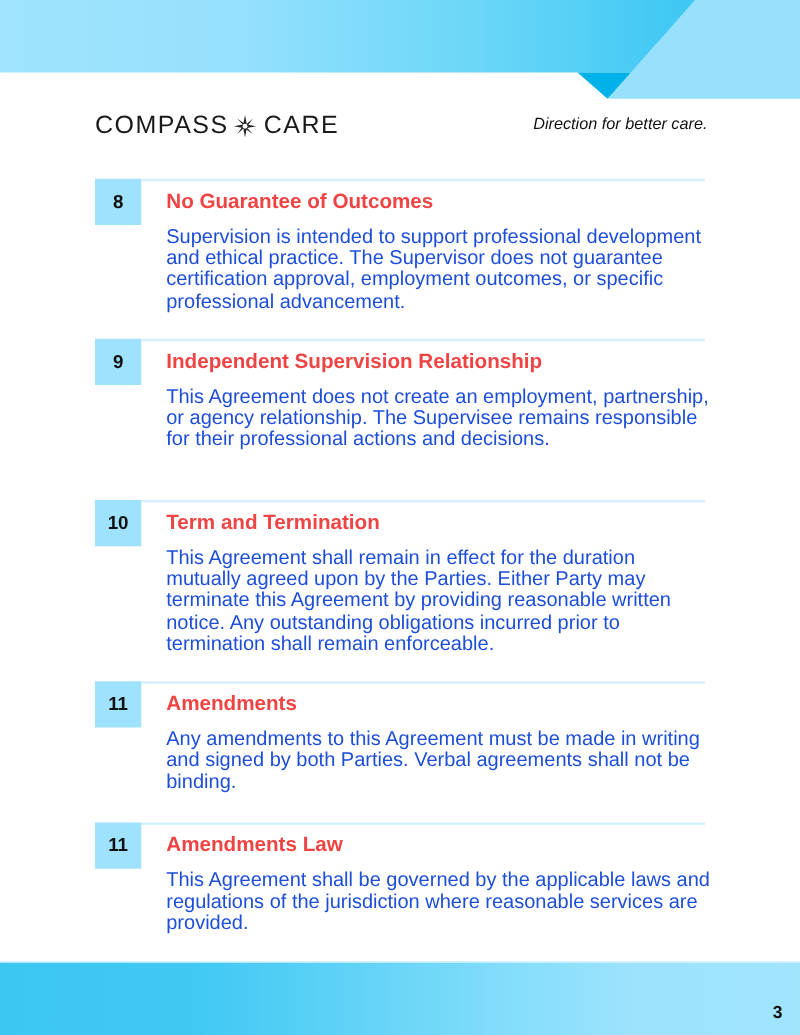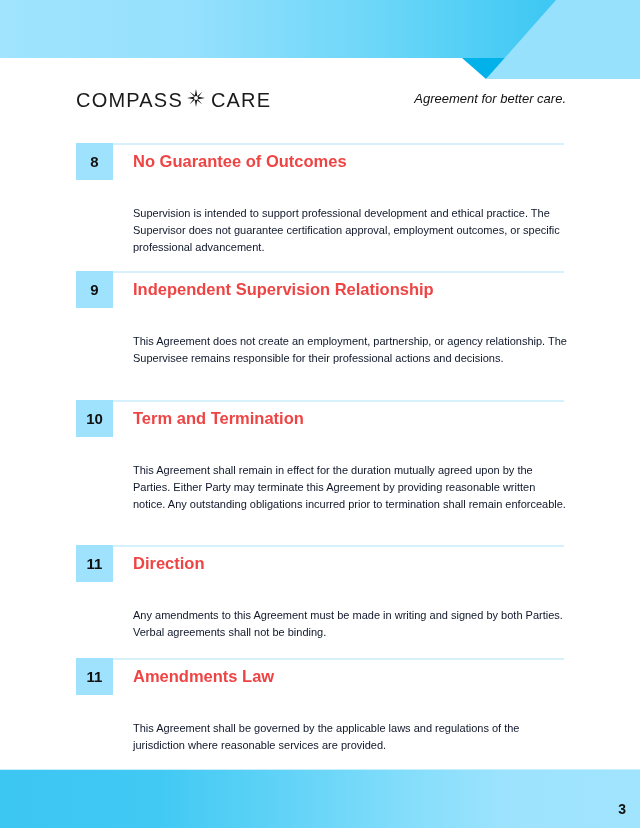--- a/index.html
+++ b/index.html
@@ -9,21 +9,21 @@
       font-family: "Liberation Sans", sans-serif;
       color: #111111;
     }
     .header-band {
       position: absolute; left: 0; top: 0; width: 640px; height: 58px;
       background: linear-gradient(90deg, #a0e4fe 0%, #95e0fd 30%, #6ad6f8 60%, #3fc8f3 85%, #3cc6f2 100%);
     }
     .header-svg { position: absolute; left: 0; top: 0; width: 640px; height: 82px; }
     .logo {
       position: absolute; left: 76px; top: 89px;
-      display: flex; 
+      display: flex; align-items: center;
       font-size: 20px; letter-spacing: 1.2px; color: #1a1a1a;
       font-weight: normal;
     }
     .logo .star { width: 18px; height: 18px; margin: 0 6px 0 4px; }
     .tagline {
       position: absolute; right: 74px; top: 91px;
       font-size: 13px; font-style: italic; color: #111;
     }
     .section { position: absolute; left: 76px; width: 488px; }
     .section .rule {
@@ -37,21 +37,21 @@
       display: flex; align-items: center; justify-content: center;
       color: #111;
     }
     .section .title {
       position: absolute; left: 57px; top: 9px;
       font-size: 16.5px; font-weight: bold; color: #ef4444;
       white-space: nowrap;
     }
     .section .body {
       position: absolute; left: 57px; top: 38px; width: 435px;
-      font-size: 11px; line-height: 17.2px; color: #0f172a; margin-top: 24px;
+      font-size: 16px; line-height: 17.2px; color: #1d4ed8;
     }
     .footer-band {
       position: absolute; left: 0; top: 769px; width: 640px; height: 59px;
       background: linear-gradient(90deg, #3cc6f2 0%, #41c9f4 25%, #62d3f7 45%, #86defb 65%, #9ee3fe 80%, #a0e4fe 100%);
       border-top: 1px solid #c9eefc;
     }
     .page-number {
       position: absolute; right: 14px; top: 801px;
       font-size: 14px; font-weight: bold; color: #111;
     }
@@ -69,21 +69,21 @@
   <span>COMPASS</span>
   <svg class="star" viewBox="0 0 20 20">
     <g fill="#222">
       <polygon points="10,0 11.6,8.4 20,10 11.6,11.6 10,20 8.4,11.6 0,10 8.4,8.4"></polygon>
       <polygon points="3,3 10.8,8.6 17,3 11.4,10.8 17,17 9.2,11.4 3,17 8.6,9.2"></polygon>
     </g>
     <circle cx="10" cy="10" r="2.2" fill="#fff"></circle>
   </svg>
   <span>CARE</span>
 </div>
-<div class="tagline">Agreement for better care.</div>
+<div class="tagline">Direction for better care.</div>
 
 <div class="section" style="top:143px;">
   <div class="rule"></div>
   <div class="num">8</div>
   <div class="title">No Guarantee of Outcomes</div>
   <div class="body">Supervision is intended to support professional development and ethical practice. The Supervisor does not guarantee certification approval, employment outcomes, or specific professional advancement.</div>
 </div>
 
 <div class="section" style="top:271px;">
   <div class="rule"></div>
@@ -95,21 +95,21 @@
 <div class="section" style="top:400px;">
   <div class="rule"></div>
   <div class="num">10</div>
   <div class="title">Term and Termination</div>
   <div class="body">This Agreement shall remain in effect for the duration mutually agreed upon by the Parties. Either Party may terminate this Agreement by providing reasonable written notice. Any outstanding obligations incurred prior to termination shall remain enforceable.</div>
 </div>
 
 <div class="section" style="top:545px;">
   <div class="rule"></div>
   <div class="num">11</div>
-  <div class="title">Direction</div>
+  <div class="title">Amendments</div>
   <div class="body">Any amendments to this Agreement must be made in writing and signed by both Parties. Verbal agreements shall not be binding.</div>
 </div>
 
 <div class="section" style="top:658px;">
   <div class="rule"></div>
   <div class="num">11</div>
   <div class="title">Amendments Law</div>
   <div class="body">This Agreement shall be governed by the applicable laws and regulations of the jurisdiction where reasonable services are provided.</div>
 </div>
 

